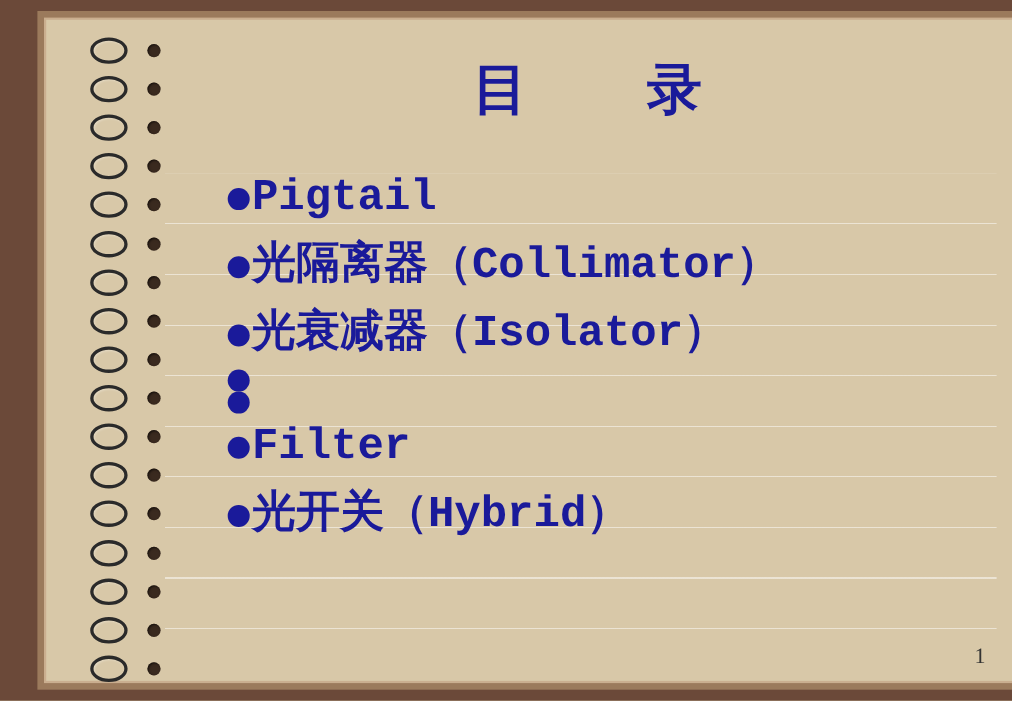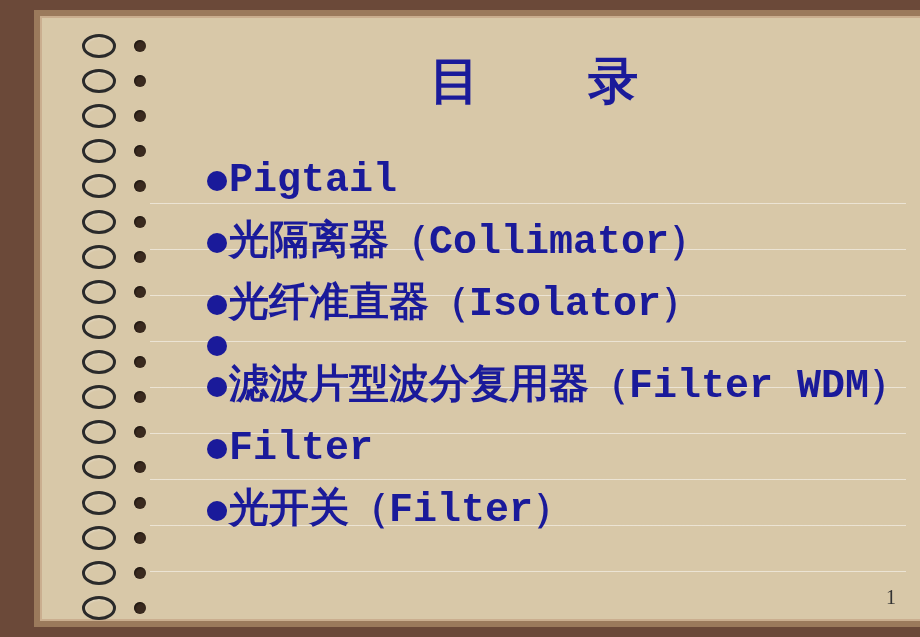--- a/index.html
+++ b/index.html
@@ -216,35 +216,34 @@
         <div class="toc-item">
           <span class="bullet"></span>
           <span>Pigtail</span>
         </div>
         <div class="toc-item">
           <span class="bullet"></span>
           <span>光隔离器（Collimator）</span>
         </div>
         <div class="toc-item">
           <span class="bullet"></span>
-          <span>光纤准直器（Isolator）</span>
-        </div>
-        <div class="toc-item">
-          <span class="bullet"></span>
-        </div>
-        <div class="toc-item">
-          <span class="bullet"></span>
-          <span>滤波片型波分复用器（Filter WDM）</span>
+          <span>光衰减器（Isolator）</span>
+        </div>
+        <div class="toc-item">
+          <span class="bullet"></span>
+        </div>
+        <div class="toc-item">
+          <span class="bullet"></span>
         </div>
         <div class="toc-item">
           <span class="bullet"></span>
           <span>Filter</span>
         </div>
         <div class="toc-item">
           <span class="bullet"></span>
-          <span>光开关（Filter）</span>
+          <span>光开关（Hybrid）</span>
         </div>
       </div>
 
       <div class="page-number">1</div>
     </div>
   </div>
 </div>
 
 </body></html>

